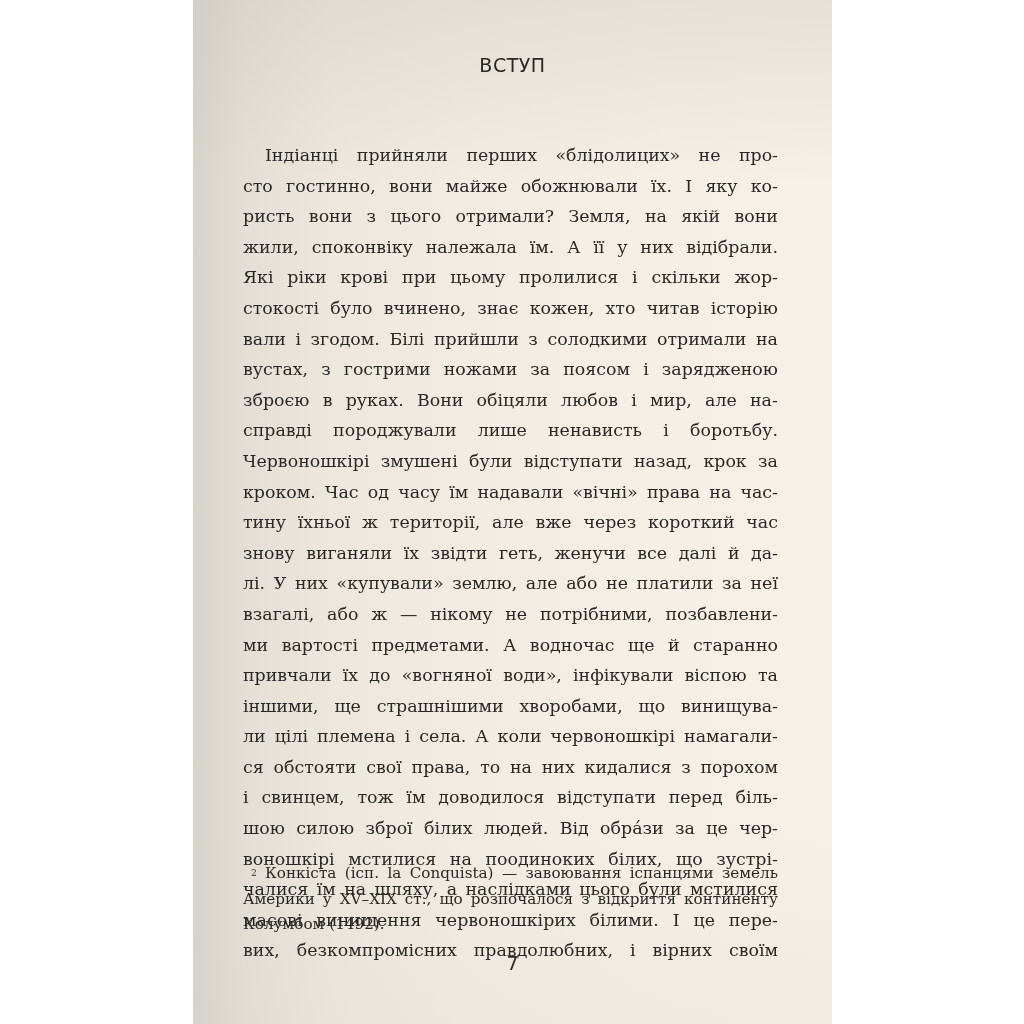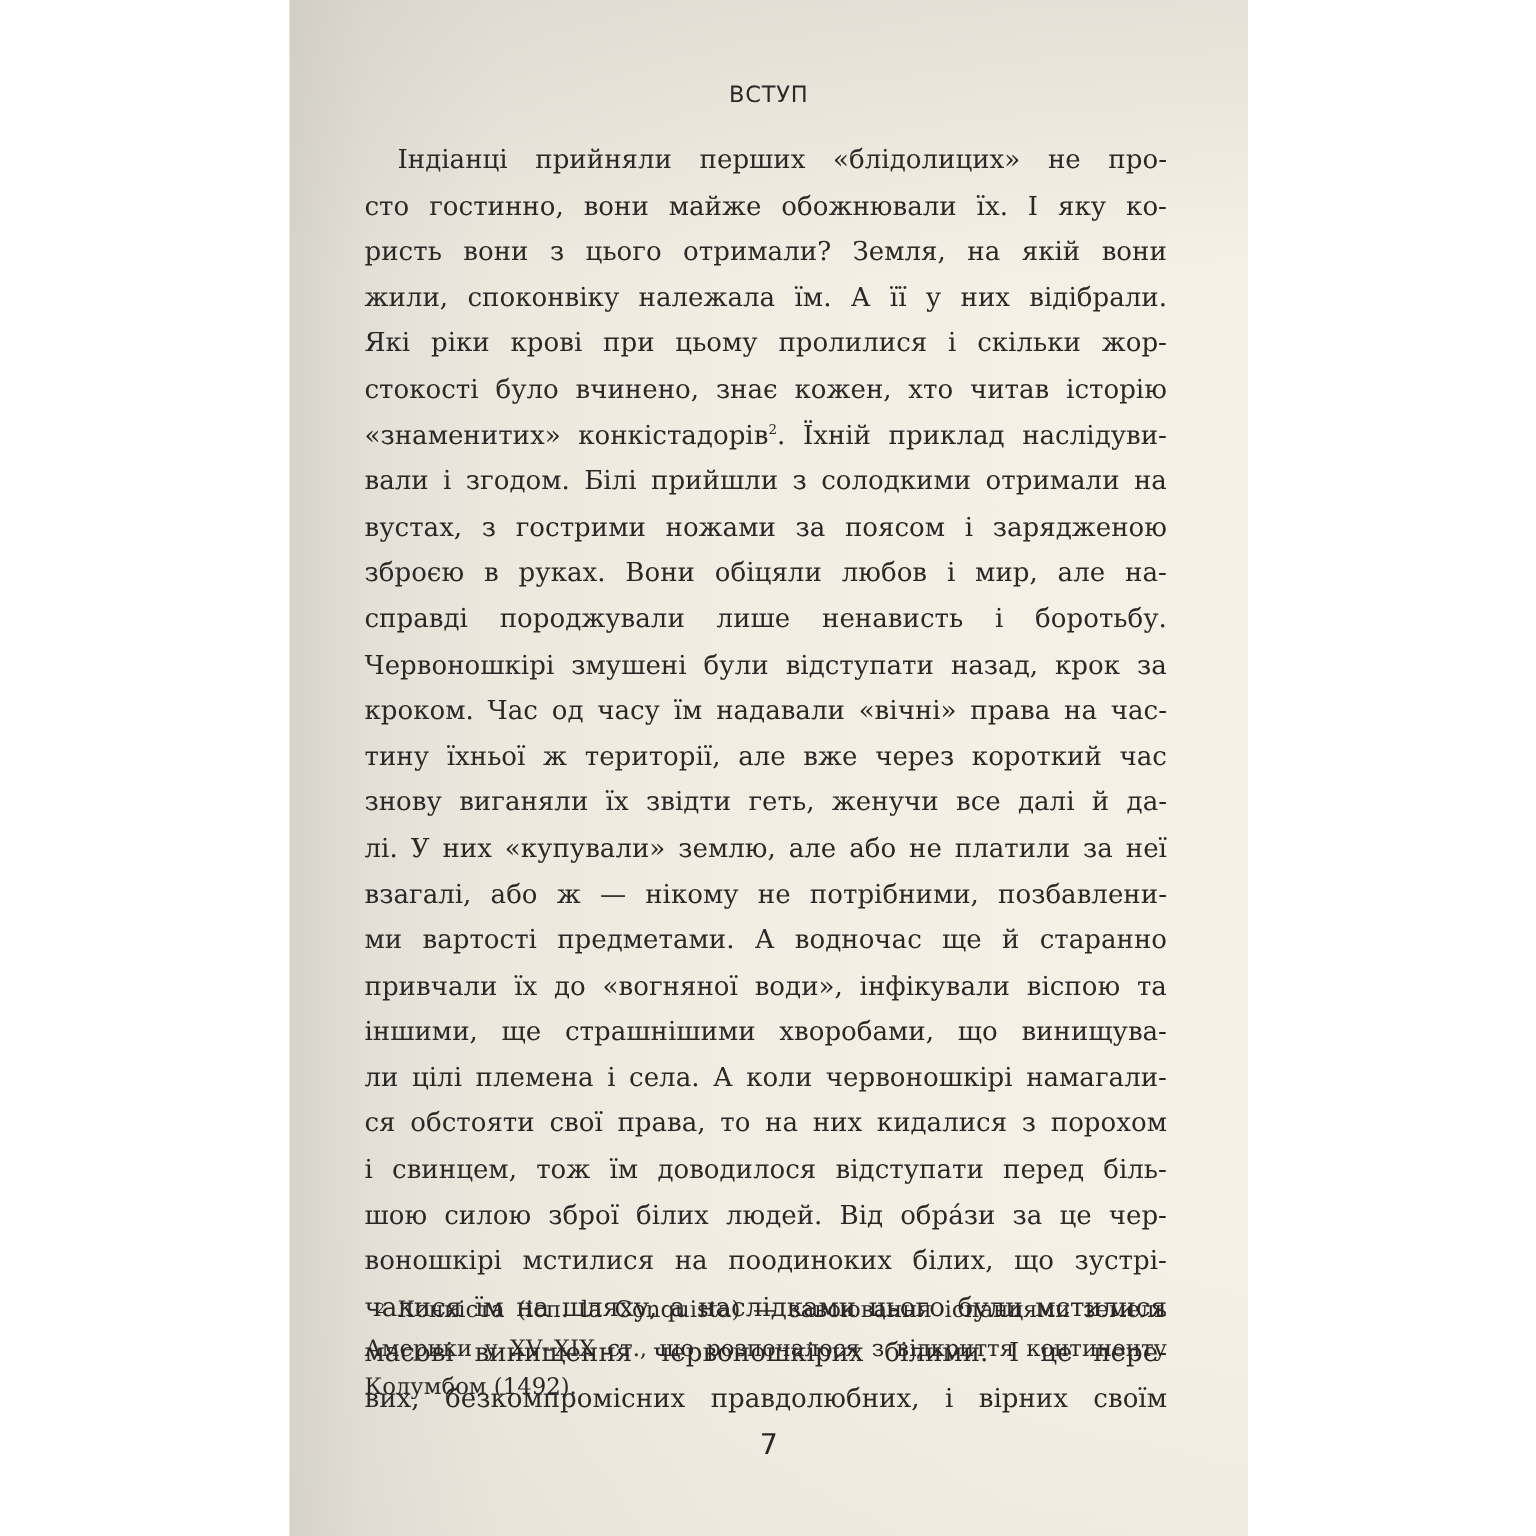--- a/index.html
+++ b/index.html
@@ -25,42 +25,42 @@
       background: linear-gradient(180deg, rgba(200,196,188,0.35) 0%, rgba(200,196,188,0) 18%, rgba(0,0,0,0) 80%, rgba(210,205,195,0.15) 100%);
       pointer-events: none;
     }
     .chapter-title {
       position: absolute;
       left: 0;
       right: 0;
       top: 54px;
       text-align: center;
       font-family: "DejaVu Sans", sans-serif;
-      font-size: 15px;
+      font-size: 19px;
       letter-spacing: 0.5px;
       color: #2a2826;
     }
     .body-text {
       position: absolute;
       left: 50px;
       top: 92px;
       width: 535px;
       font-family: "DejaVu Serif", serif;
       font-size: 17.4px;
       line-height: 30.6px;
       color: #2a2826;
     }
     .line {
       display: block;
       text-align: justify;
       text-align-last: justify;
       white-space: nowrap;
       height: 30.6px;
     }
-    .line.indent { padding-left: 22px; }
+    .line.indent { padding-left: 22px; margin-top: 48px; }
     .line-inner {
       display: flex;
       justify-content: space-between;
       width: 100%;
       text-align: right;
     }
     .footnote {
       position: absolute;
       left: 50px;
       top: 861px;
@@ -165,29 +165,20 @@
       <div class="line">
         <span class="line-inner">
           <span>стокості</span>
           <span>було</span>
           <span>вчинено,</span>
           <span>знає</span>
           <span>кожен,</span>
           <span>хто</span>
           <span>читав</span>
           <span>історію</span>
-        </span>
-      </div>
-      <div class="line">
-        <span class="line-inner">
-          <span>«знаменитих»</span>
-          <span>конкістадорів<span class="sup">2</span>.</span>
-          <span>Їхній</span>
-          <span>приклад</span>
-          <span>наслідуви-</span>
         </span>
       </div>
       <div class="line">
         <span class="line-inner">
           <span>вали</span>
           <span>і</span>
           <span>згодом.</span>
           <span>Білі</span>
           <span>прийшли</span>
           <span>з</span>

